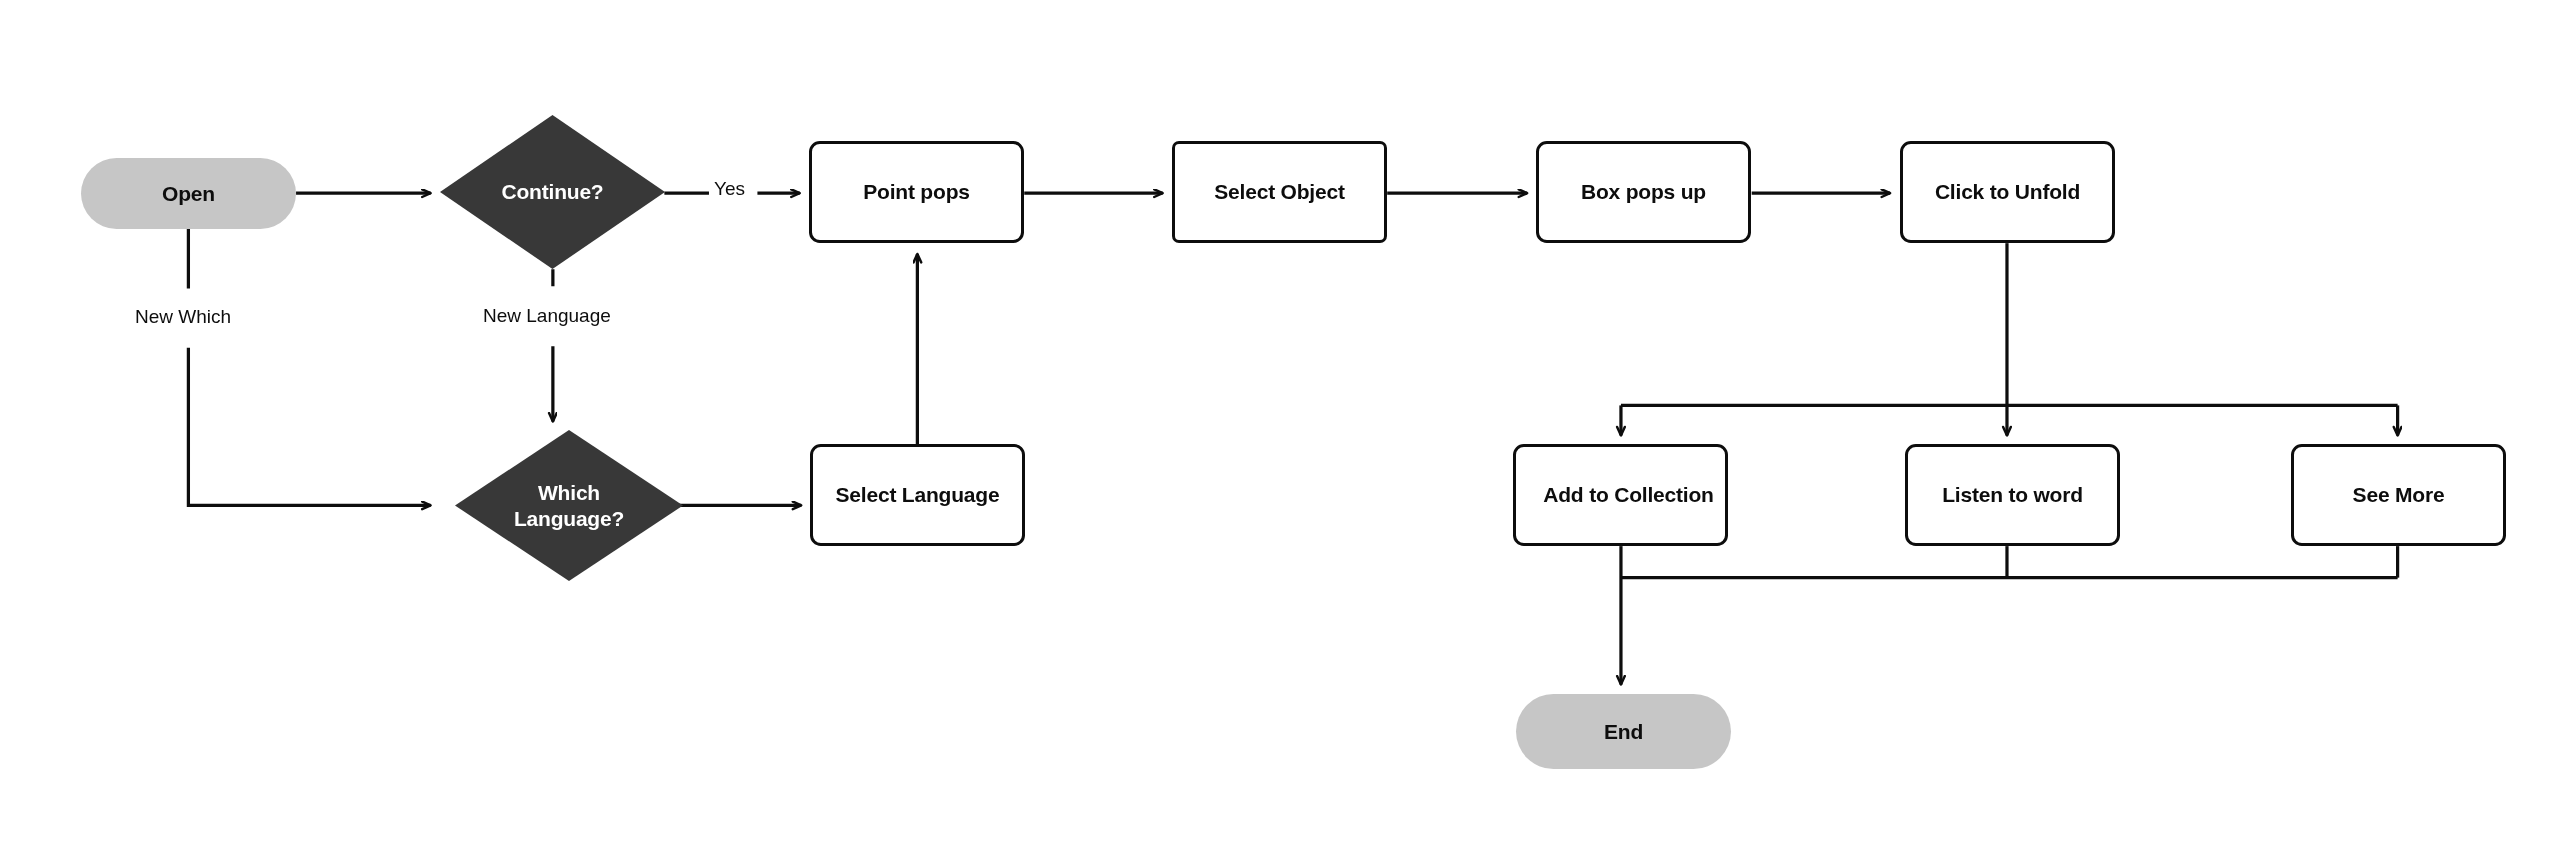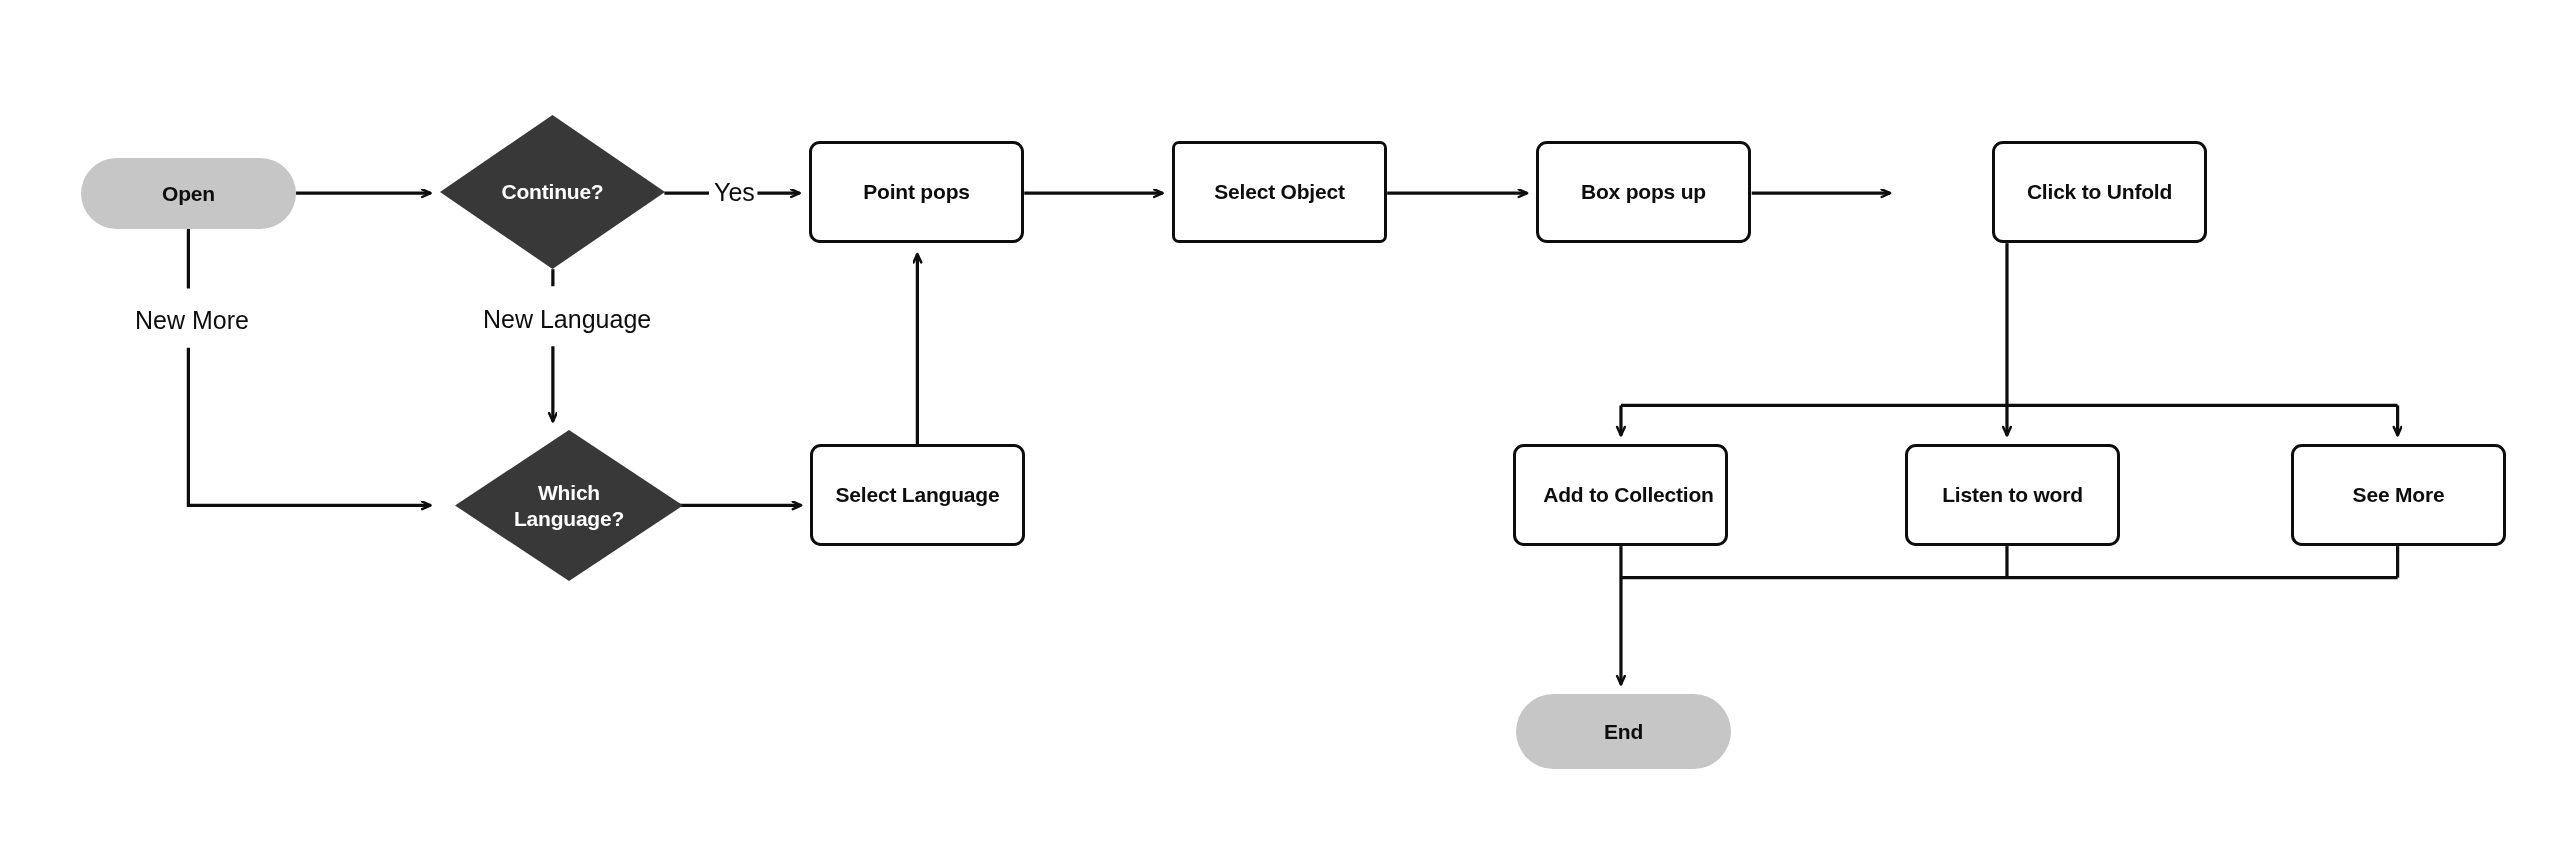--- a/index.html
+++ b/index.html
@@ -71,21 +71,21 @@
     background: #383838;
     clip-path: polygon(50% 0%, 100% 50%, 50% 100%, 0% 50%);
   }
   .shape-decision .node-label {
     position: relative;
     color: #ffffff;
     z-index: 2;
   }
   .edge-label {
     position: absolute;
-    font-size: 25px;
+    font-size: 19px;
     color: #0d0d0d;
     white-space: nowrap;
     font-weight: normal;
   }
 </style>
 </head>
 <body>
 
 <div id="canvas">
 
@@ -145,21 +145,21 @@
   </div>
 
   <div class="node shape-process" style="left:1172px; top:141px; width:215px; height:102px;border-radius:7px;">
     <span class="node-label">Select Object</span>
   </div>
 
   <div class="node shape-process" style="left:1536px; top:141px; width:215px; height:102px;">
     <span class="node-label">Box pops up</span>
   </div>
 
-  <div class="node shape-process" style="left:1992px; top:141px; width:215px; height:102px;">
+  <div class="node shape-process" style="left:1900px; top:141px; width:215px; height:102px;">
     <span class="node-label">Click to Unfold</span>
   </div>
 
   <div class="node shape-decision" style="left:455px; top:430px; width:228px; height:151px;">
     <span class="diamond-bg"></span>
     <span class="node-label">Which
 Language?</span>
   </div>
 
   <div class="node shape-process" style="left:810px; top:444px; width:215px; height:102px;">
@@ -175,18 +175,18 @@
   </div>
 
   <div class="node shape-process" style="left:2291px; top:444px; width:215px; height:102px;">
     <span class="node-label">See More</span>
   </div>
 
   <div class="node shape-pill" style="left:1516px; top:694px; width:215px; height:75px;">
     <span class="node-label">End</span>
   </div>
 
-  <span class="edge-label" style="left:135px; top:306px;">New More</span>
+  <span class="edge-label" style="left:135px; top:306px;">New Which</span>
   <span class="edge-label" style="left:483px; top:305px;">New Language</span>
   <span class="edge-label" style="left:714px; top:178px;">Yes</span>
 
 </div>
 
 
 </body></html>

